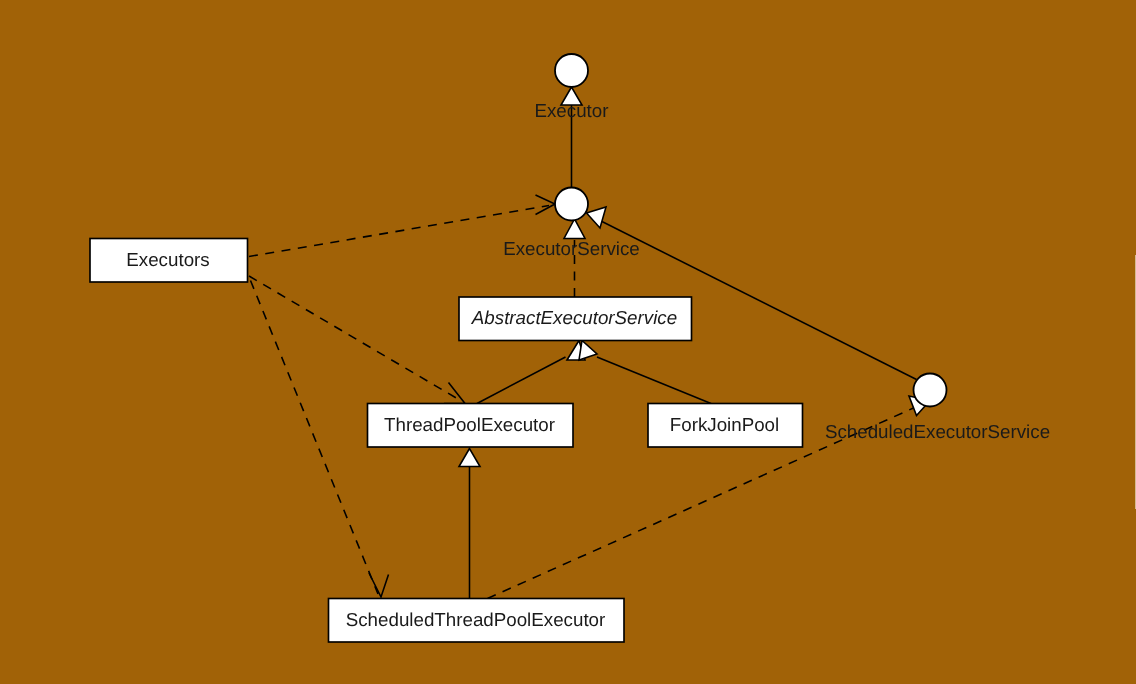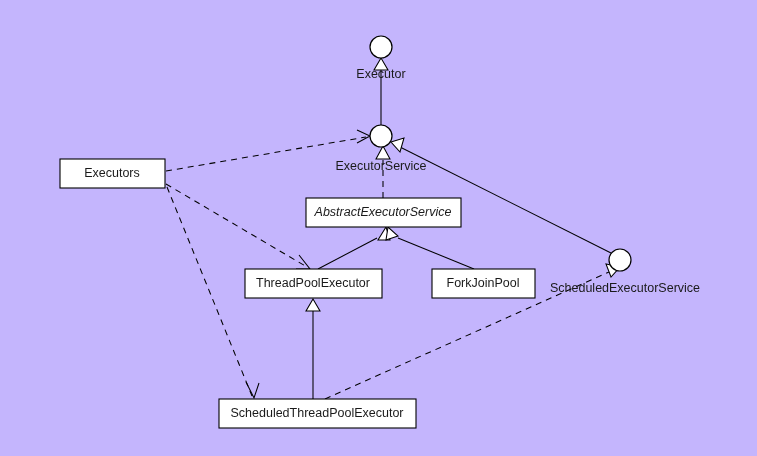--- a/index.html
+++ b/index.html
@@ -8,21 +8,21 @@
     padding: 0;
     background: #ffffff;
   }
   body {
     font-family: "Liberation Sans", sans-serif;
   }
   #diagram-canvas {
     position: relative;
     width: 757px;
     height: 456px;
-    background: #c4b5fd;
+    background: #a16207;
     overflow: hidden;
   }
   #diagram-svg {
     position: absolute;
     top: 0;
     left: 0;
     width: 757px;
     height: 456px;
   }
   .uml-class-box {

